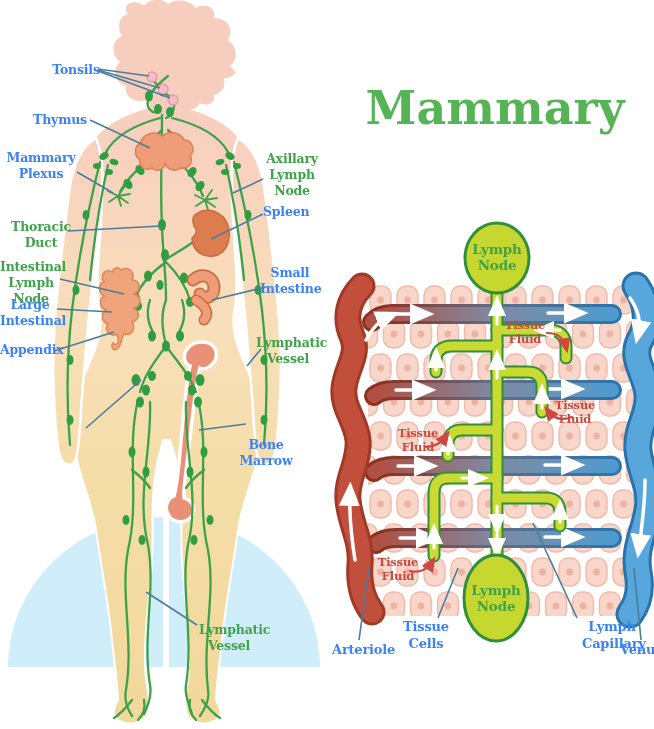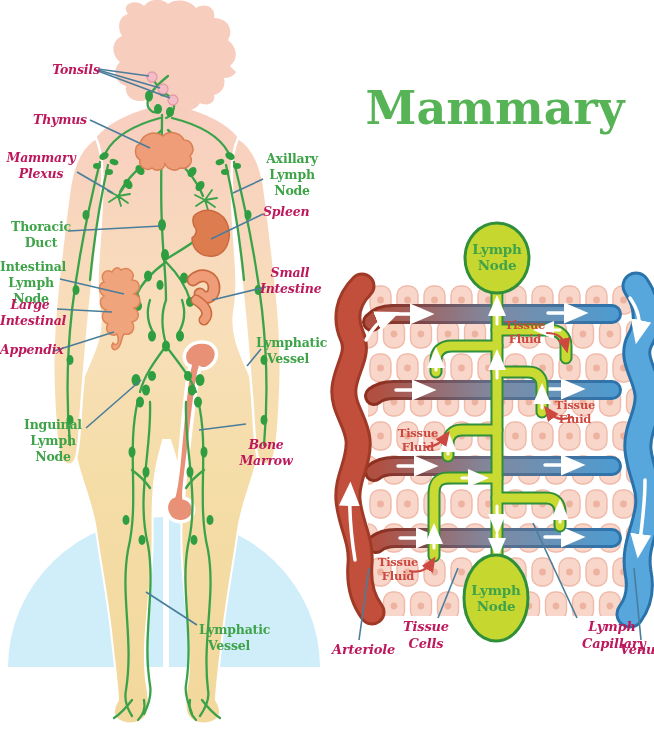--- a/index.html
+++ b/index.html
@@ -5,21 +5,21 @@
   html,body{margin:0;padding:0;background:#fff;}
   #stage{
     position:relative;width:654px;height:729px;overflow:hidden;background:#ffffff;
     font-family:"DejaVu Serif","Liberation Serif",serif;
   }
   svg{position:absolute;left:0;top:0;}
   .lbl{
     position:absolute;font-weight:bold;font-size:12.5px;line-height:1.28;
     text-align:center;letter-spacing:-0.2px;
   }
-  .blue{color:#be185d;font-style:italic;}
+  .blue{color:#3b82f6;}
   .green{color:#3fa349;}
   .red{color:#cc4840;font-size:11.5px;line-height:1.2;}
   .node-text{color:#3fa349;font-size:13.5px;line-height:1.15;}
   #title{
     position:absolute;left:336px;top:76px;width:318px;
     text-align:center;font-weight:bold;font-size:46px;line-height:1.42;
     color:#56b356;letter-spacing:0px;
   }
   .diag-lbl{font-size:13px;}
 </style>
@@ -378,21 +378,20 @@
 <div class="lbl blue" style="left:30px;top:112px;width:60px;">Thymus</div>
 <div class="lbl blue" style="left:6px;top:150px;width:70px;">Mammary Plexus</div>
 <div class="lbl green" style="left:258px;top:151px;width:68px;">Axillary Lymph Node</div>
 <div class="lbl green" style="left:6px;top:219px;width:70px;">Thoracic Duct</div>
 <div class="lbl blue" style="left:263px;top:204px;width:44px;">Spleen</div>
 <div class="lbl green" style="left:0px;top:259px;width:62px;">Intestinal Lymph Node</div>
 <div class="lbl blue" style="left:260px;top:265px;width:60px;">Small Intestine</div>
 <div class="lbl blue" style="left:0px;top:297px;width:60px;">Large Intestinal</div>
 <div class="lbl green" style="left:256px;top:335px;width:64px;">Lymphatic Vessel</div>
 <div class="lbl blue" style="left:0px;top:342px;width:32px;">Appendix</div>
-<div class="lbl green" style="left:22px;top:417px;width:62px;">Inguinal Lymph Node</div>
 <div class="lbl blue" style="left:236px;top:405px;width:60px;margin-top:32px;">Bone Marrow</div>
 <div class="lbl green" style="left:199px;top:622px;width:60px;">Lymphatic Vessel</div>
 
 <div class="lbl node-text" style="left:465px;top:242px;width:64px;">Lymph Node</div>
 <div class="lbl node-text" style="left:464px;top:583px;width:64px;">Lymph Node</div>
 
 <div class="lbl red" style="left:503px;top:319px;width:44px;">Tissue Fluid</div>
 <div class="lbl red" style="left:553px;top:399px;width:44px;">Tissue Fluid</div>
 <div class="lbl red" style="left:396px;top:427px;width:44px;">Tissue Fluid</div>
 <div class="lbl red" style="left:376px;top:556px;width:44px;">Tissue Fluid</div>

